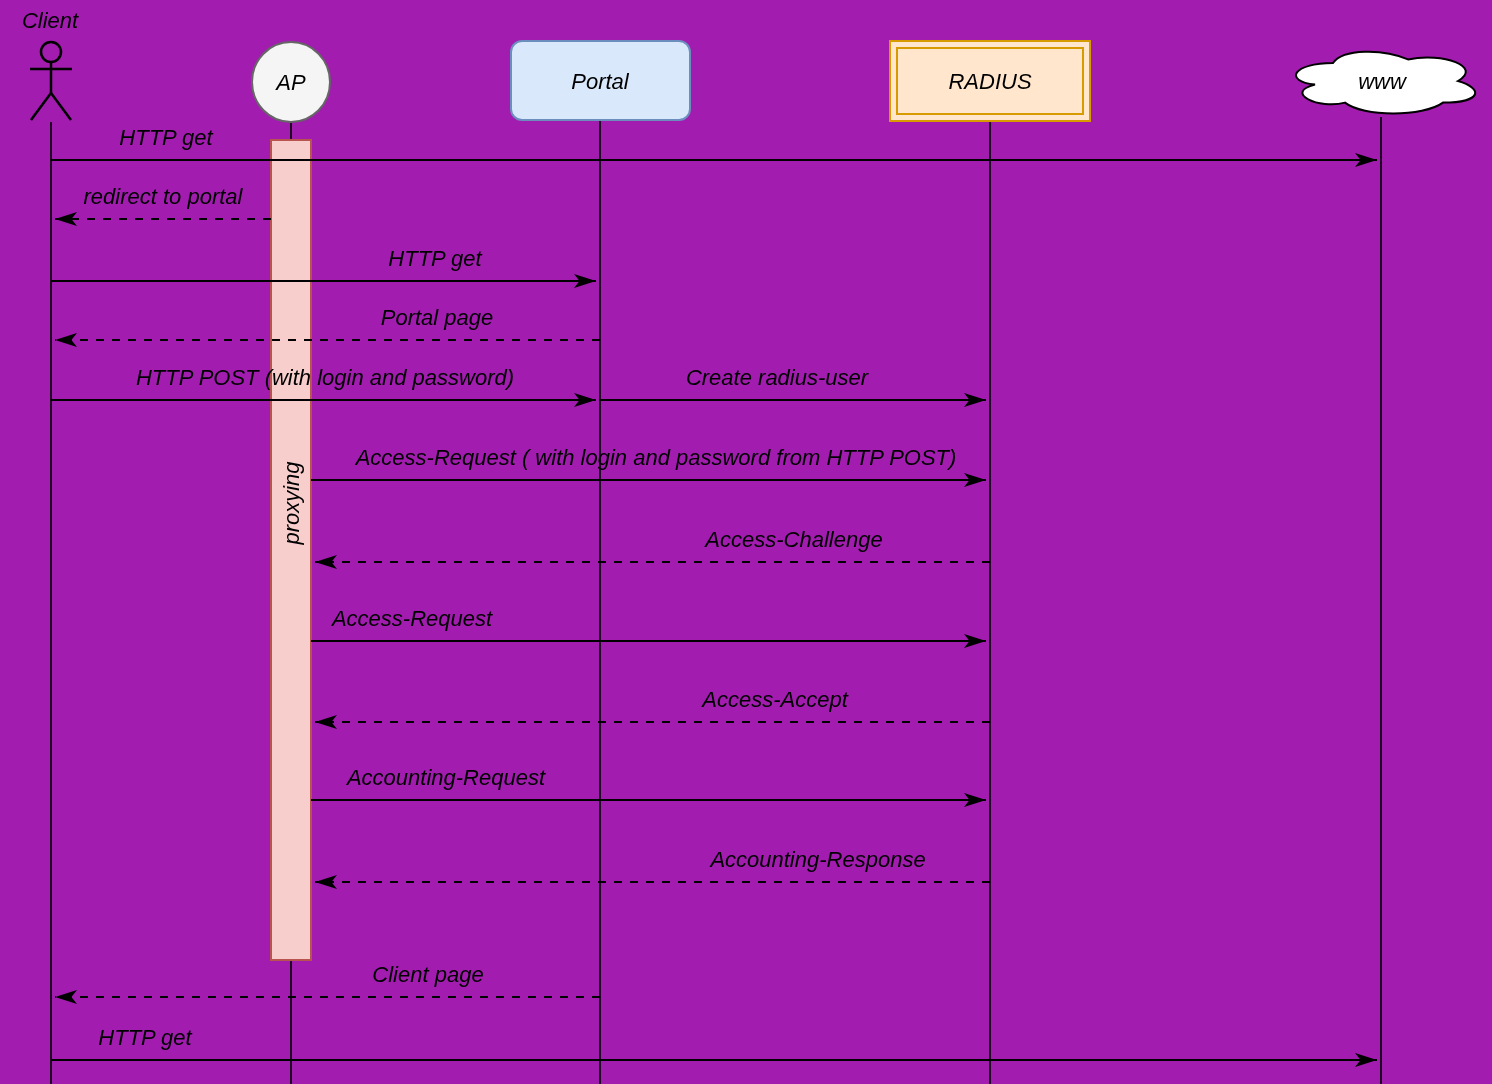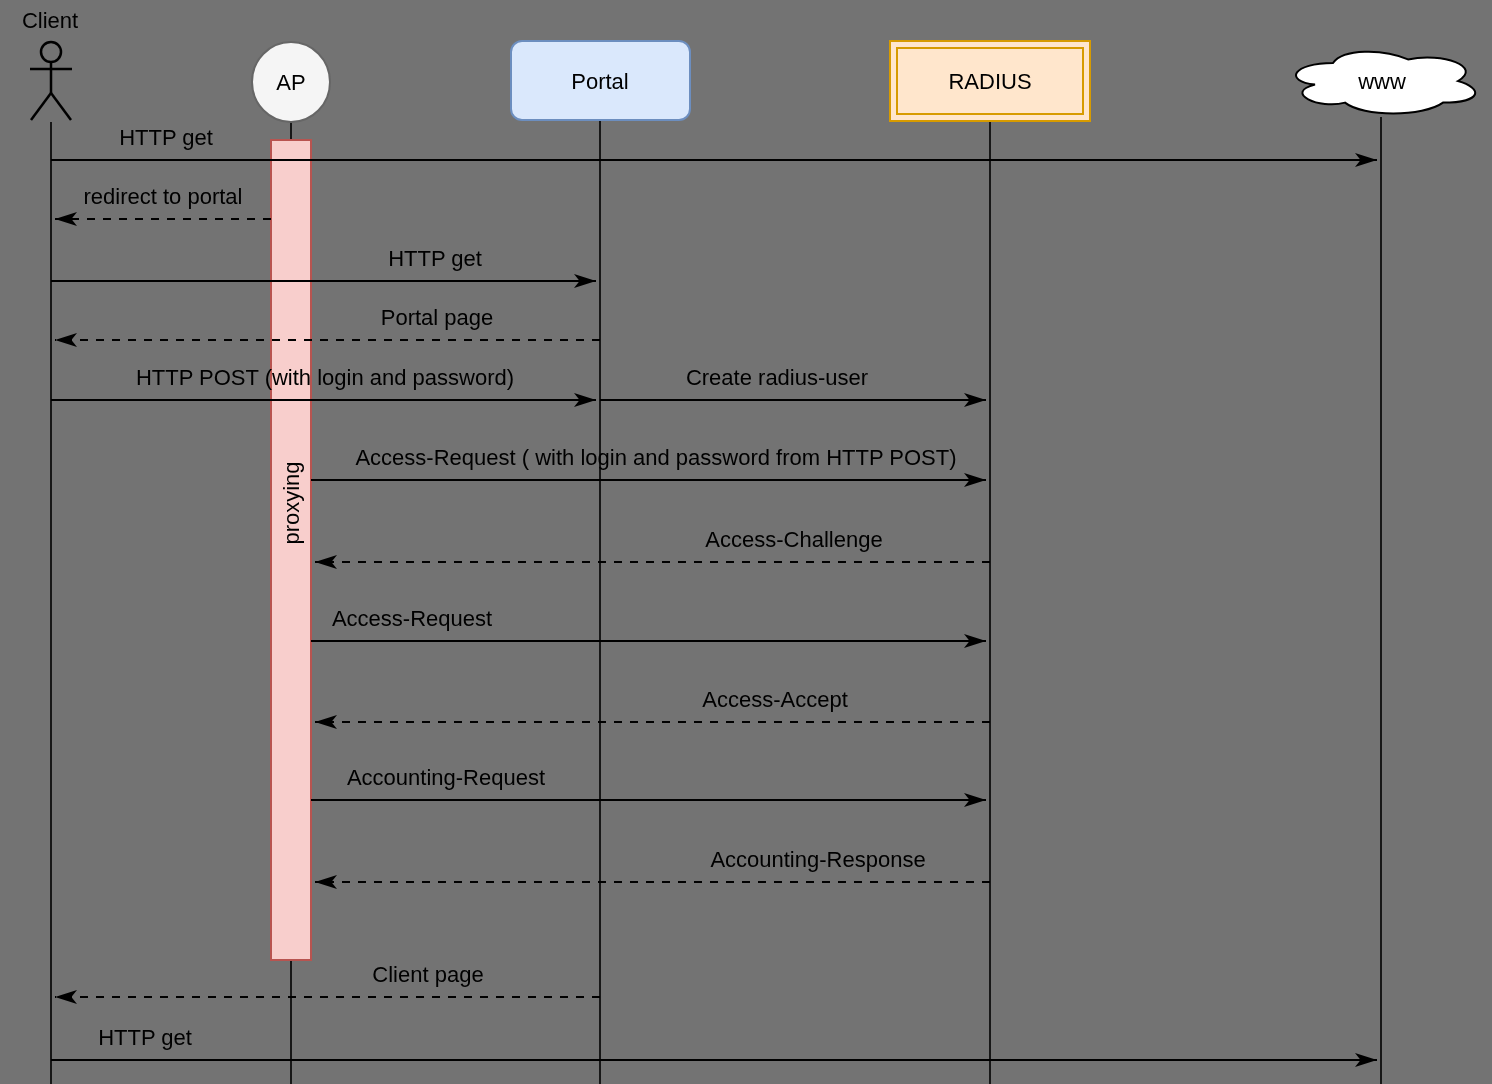--- a/index.html
+++ b/index.html
@@ -1,21 +1,22 @@
 <!DOCTYPE html>
 <html><head>
 <meta charset="utf-8">
 <style>
   html, body { margin: 0; padding: 0; background: #ffffff; }
   .page {
     position: relative;
     width: 1492px;
     height: 1084px;
-    background: #737373;
+    background: #a21caf;
     overflow: hidden;
+    font-style: italic;
   }
   svg { display: block; }
   text {
     font-family: "Liberation Sans", sans-serif;
     font-size: 22px;
     fill: #000000;
   }
   .actor-label { font-size: 22px; }
   .msg-label { font-size: 22px; }
   .lifeline { stroke: #000000; stroke-width: 1.6; }

